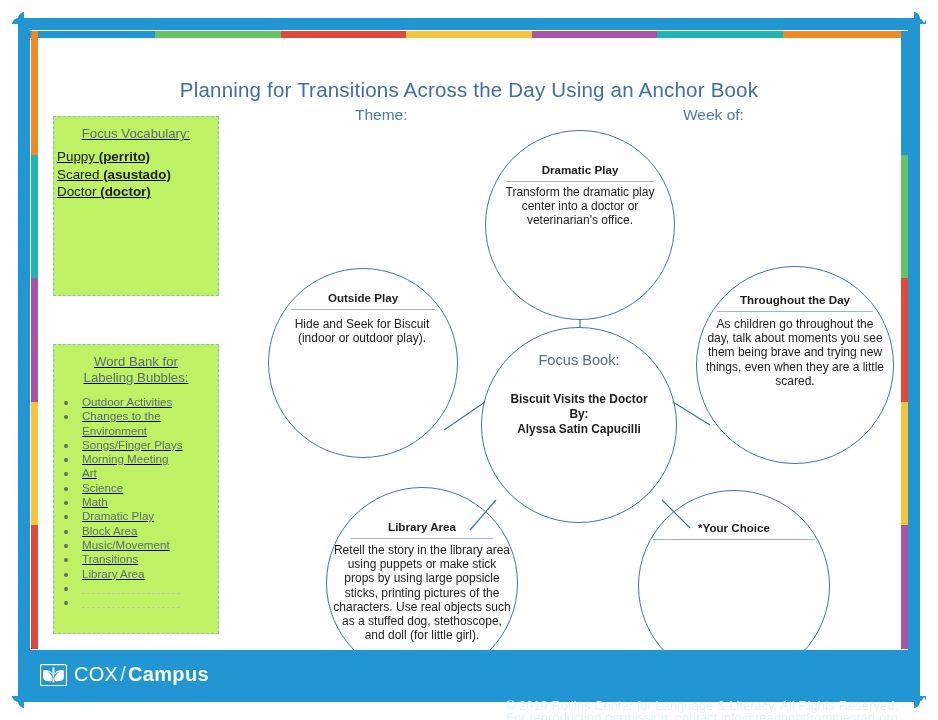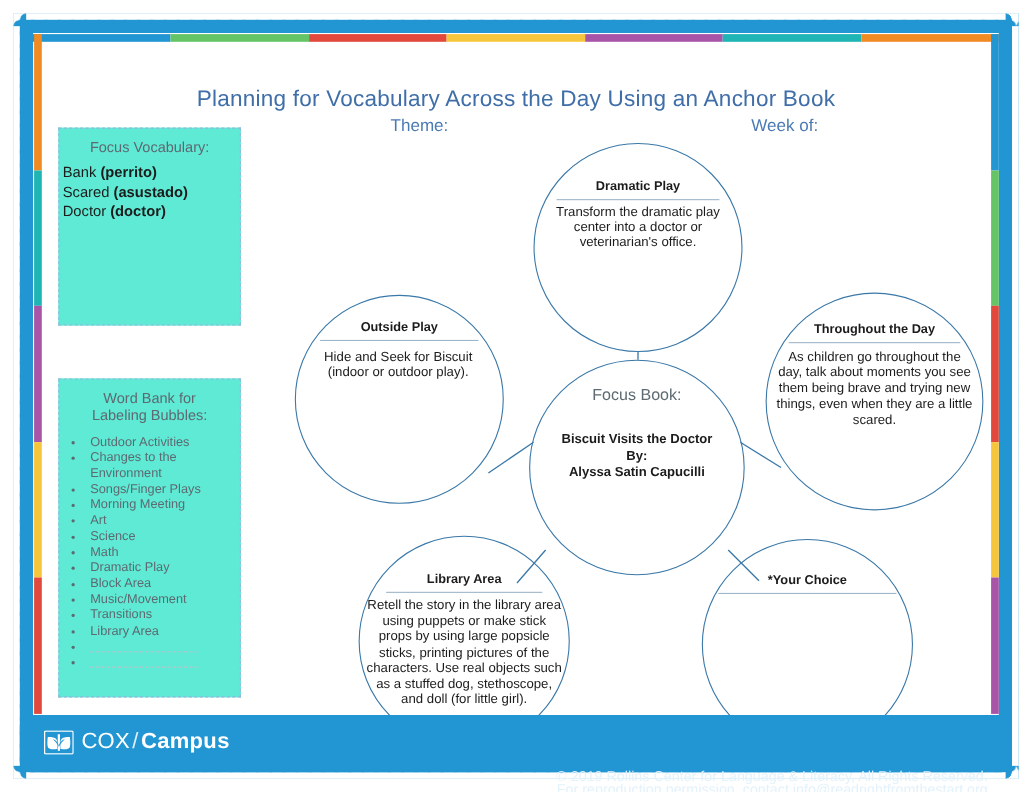--- a/index.html
+++ b/index.html
@@ -89,22 +89,23 @@
   }
   .subhdr { position: absolute; top: 76px; font-size: 15.5px; color: #4a7ab4; }
   .subhdr-class { left: 106px; margin-top: 20px; }
   .subhdr-theme { left: 325px; }
   .subhdr-week { left: 653px; }
 
   
   .dashbox {
     position: absolute;
     border: 1.4px dashed #8fb8dc;
-    background: #5eead4;
+    background: #bef264;
     box-sizing: border-box;
+    text-decoration: underline;
   }
   #vocab-box { left: 23px; top: 86px; width: 166px; height: 180px; }
   #wordbank-box { left: 23px; top: 314px; width: 166px; height: 290px; }
 
   .box-head {
     text-align: center;
     color: #5d6a72;
     font-size: 13.2px;
     line-height: 16px;
     margin-top: 9px;
@@ -247,38 +248,38 @@
 <div id="page">
 
   <div class="frame-body"></div>
   <div class="scallop scallop-top"></div>
   <div class="scallop scallop-bottom"></div>
   <div class="scallop scallop-left"></div>
   <div class="scallop scallop-right"></div>
 
   <div class="sheet">
 
-    <div class="title">Planning for Vocabulary Across the Day Using an Anchor Book</div>
+    <div class="title">Planning for Transitions Across the Day Using an Anchor Book</div>
     <div class="subhdr subhdr-class">Class:</div>
     <div class="subhdr subhdr-theme">Theme:</div>
     <div class="subhdr subhdr-week">Week of:</div>
 
     <svg class="connectors" viewBox="0 0 878 620">
       <line x1="550" y1="290" x2="550" y2="297" stroke="#3a78a8" stroke-width="1.2"></line>
       <line x1="414" y1="400" x2="455" y2="372" stroke="#3a78a8" stroke-width="1.2"></line>
       <line x1="643" y1="372" x2="680" y2="395" stroke="#3a78a8" stroke-width="1.2"></line>
       <line x1="466" y1="470" x2="440" y2="500" stroke="#3a78a8" stroke-width="1.2"></line>
       <line x1="632" y1="470" x2="660" y2="498" stroke="#3a78a8" stroke-width="1.2"></line>
     </svg>
 
     <div class="dashbox" id="vocab-box">
       <div class="box-head">Focus Vocabulary:</div>
       <div class="vocab-list">
         <div>
-          <span>Bank </span><span class="trans">(perrito)</span>
+          <span>Puppy </span><span class="trans">(perrito)</span>
         </div>
         <div>
           <span>Scared </span><span class="trans">(asustado)</span>
         </div>
         <div>
           <span>Doctor </span><span class="trans">(doctor)</span>
         </div>
       </div>
     </div>
 

